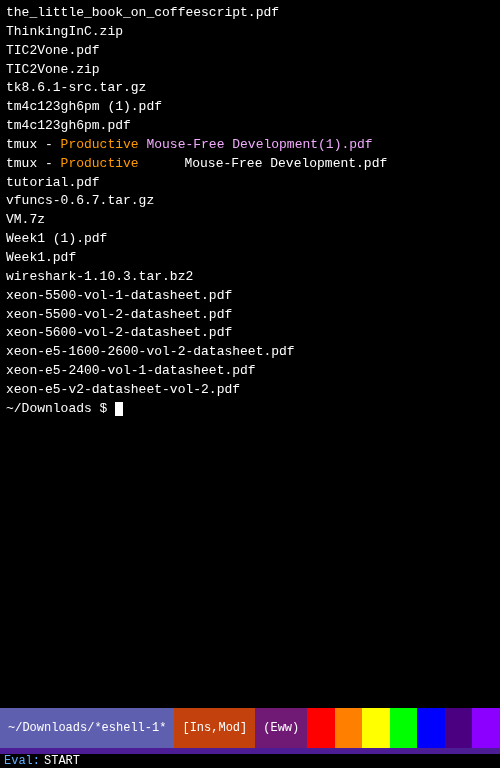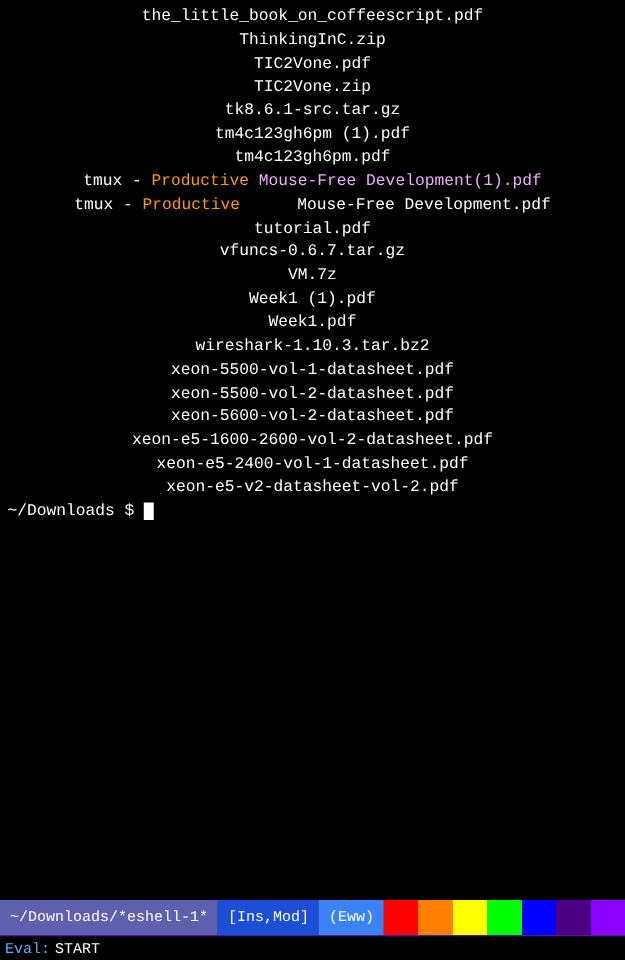--- a/index.html
+++ b/index.html
@@ -1,19 +1,18 @@
 <!DOCTYPE html>
 <html><head>
   <meta charset="utf-8">
   <style>
     * {
       margin: 0;
       padding: 0;
       box-sizing: border-box;
-      text-align: center;
     }
 
     body {
       width: 500px;
       height: 768px;
       background-color: #000000;
       font-family: 'Courier New', Courier, monospace;
       font-size: 13px;
       color: #ffffff;
       overflow: hidden;
@@ -44,52 +43,52 @@
 
     .prompt-line .cursor {
       display: inline-block;
       width: 8px;
       height: 14px;
       background-color: #ffffff;
       vertical-align: middle;
     }
 
     #status-bar {
-      height: 28px;
+      height: 40px;
       background-color: #444444;
       display: flex;
       align-items: center;
       padding: 0 0;
       gap: 0;
     }
 
     .status-path {
       background-color: #5f5faf;
       color: #ffffff;
       padding: 2px 8px;
       font-size: 12px;
       font-family: 'Courier New', Courier, monospace;
       height: 100%;
       display: flex;
       align-items: center;
     }
 
     .status-mode {
-      background-color: #1d4ed8;
+      background-color: #c2410c;
       color: #ffffff;
       padding: 2px 8px;
       font-size: 12px;
       font-family: 'Courier New', Courier, monospace;
       height: 100%;
       display: flex;
       align-items: center;
     }
 
     .status-extra {
-      background-color: #3b82f6;
+      background-color: #701a75;
       color: #ffffff;
       padding: 2px 8px;
       font-size: 12px;
       font-family: 'Courier New', Courier, monospace;
       height: 100%;
       display: flex;
       align-items: center;
     }
 
     .status-rainbow {
@@ -105,21 +104,21 @@
         #8b00ff 85.71%, #8b00ff 100%
       );
     }
 
     #eval-bar {
       height: 20px;
       background-color: #000000;
       display: flex;
       align-items: center;
       padding: 0 4px;
-      border-top: 1px solid #4c1d95;
+      border-top: 6px solid #4c1d95;
     }
 
     .eval-label {
       color: #5fafff;
       font-size: 12px;
       font-family: 'Courier New', Courier, monospace;
     }
 
     .eval-value {
       color: #ffffff;

